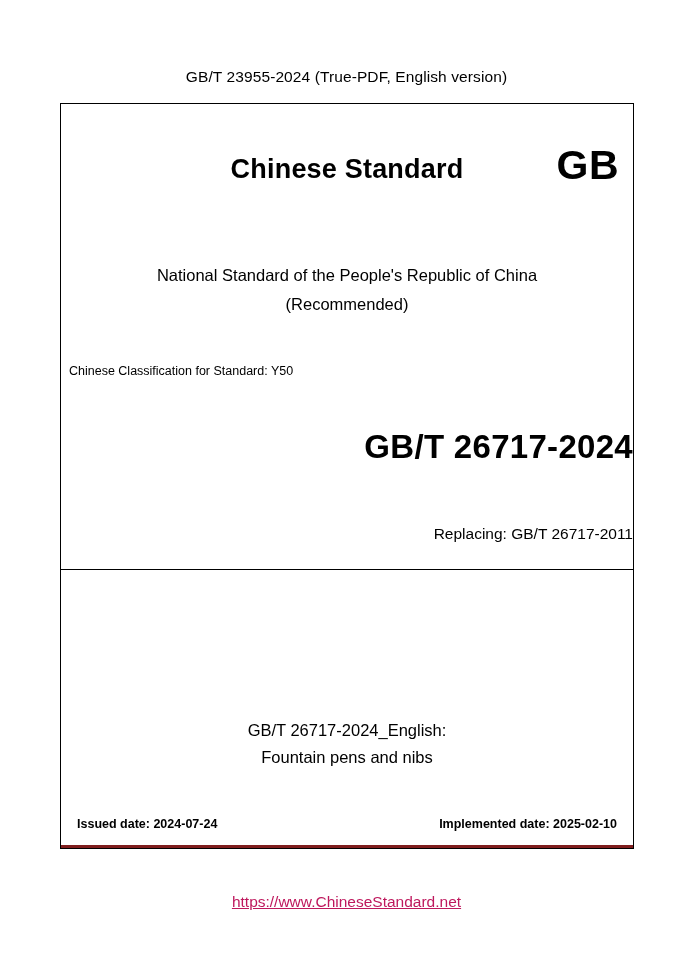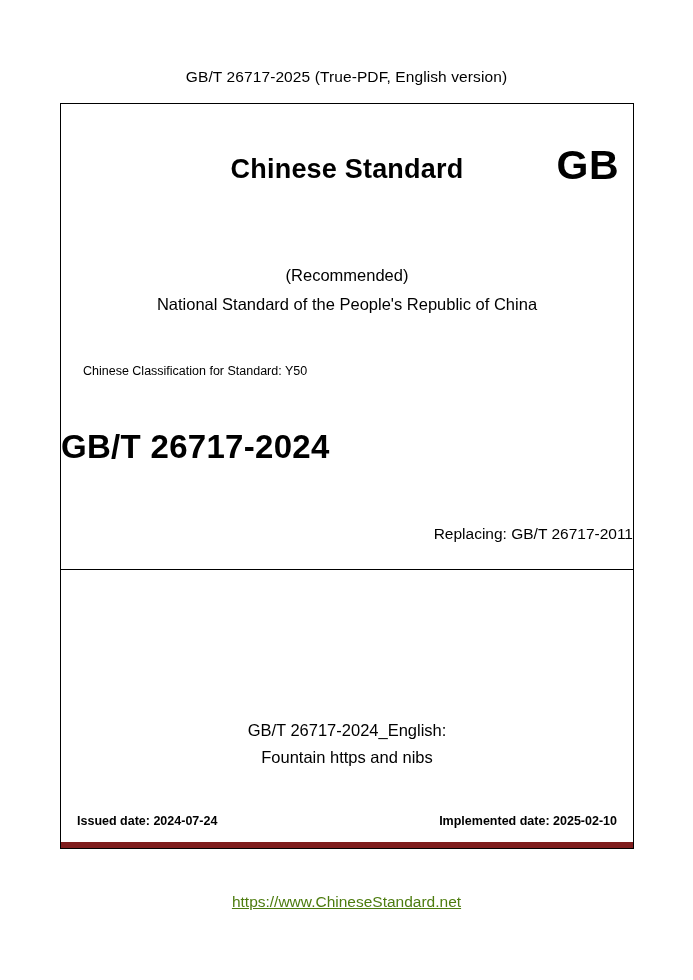--- a/index.html
+++ b/index.html
@@ -64,39 +64,39 @@
     margin-left: 40px;
   }
   .national-standard {
     text-align: center;
     font-size: 16.5px;
     margin-top: 37px;
     line-height: 1.75;
   }
   .classification {
     margin-top: 45px;
-    margin-left: 22px;
+    margin-left: 8px;
     font-size: 12.5px;
   }
   .std-number {
-    text-align: left;
+    text-align: right;
     font-size: 33px;
     font-weight: bold;
     margin-top: 50px;
     letter-spacing: 0.3px;
   }
   .replacing {
     text-align: right;
     font-size: 15.5px;
     margin-top: 59px;
   }
   .block-mid {
     position: relative;
     height: 278px;
-    border-bottom: 6px solid #7f1d1d;
+    border-bottom: 3px solid #7f1d1d;
     box-sizing: border-box;
   }
   .english-title {
     text-align: center;
     font-size: 16.5px;
     padding-top: 147px;
     line-height: 1.65;
   }
   .dates-row {
     position: absolute;
@@ -118,54 +118,54 @@
   }
   .website {
     position: absolute;
     left: 0;
     right: 0;
     top: 893px;
     text-align: center;
     font-size: 15.5px;
   }
   .website a {
-    color: #4d7c0f;
+    color: #be185d;
   }
 </style>
 </head>
 <body>
 
 <div class="page">
 
-  <div class="header-line">GB/T 26717-2025 (True-PDF, English version)</div>
+  <div class="header-line">GB/T 23955-2024 (True-PDF, English version)</div>
 
   <div class="doc-frame">
 
     <div class="block-top">
       <div class="title-row">
         <div class="chinese-standard">Chinese Standard</div>
         <div class="gb-mark">GB</div>
       </div>
 
       <div class="national-standard">
+        <div>National Standard of the People's Republic of China</div>
         <div>(Recommended)</div>
-        <div>National Standard of the People's Republic of China</div>
       </div>
 
       <div class="classification">Chinese Classification for Standard: Y50</div>
 
       <div class="std-number">GB/T 26717-2024</div>
 
       <div class="replacing">Replacing: GB/T 26717-2011</div>
     </div>
 
     <div class="block-mid">
       <div class="english-title">
         <div>GB/T 26717-2024_English:</div>
-        <div>Fountain https and nibs</div>
+        <div>Fountain pens and nibs</div>
       </div>
       <div class="dates-row">
         <div>Issued date: 2024-07-24</div>
         <div>Implemented date: 2025-02-10</div>
       </div>
     </div>
 
 
   </div>
 

